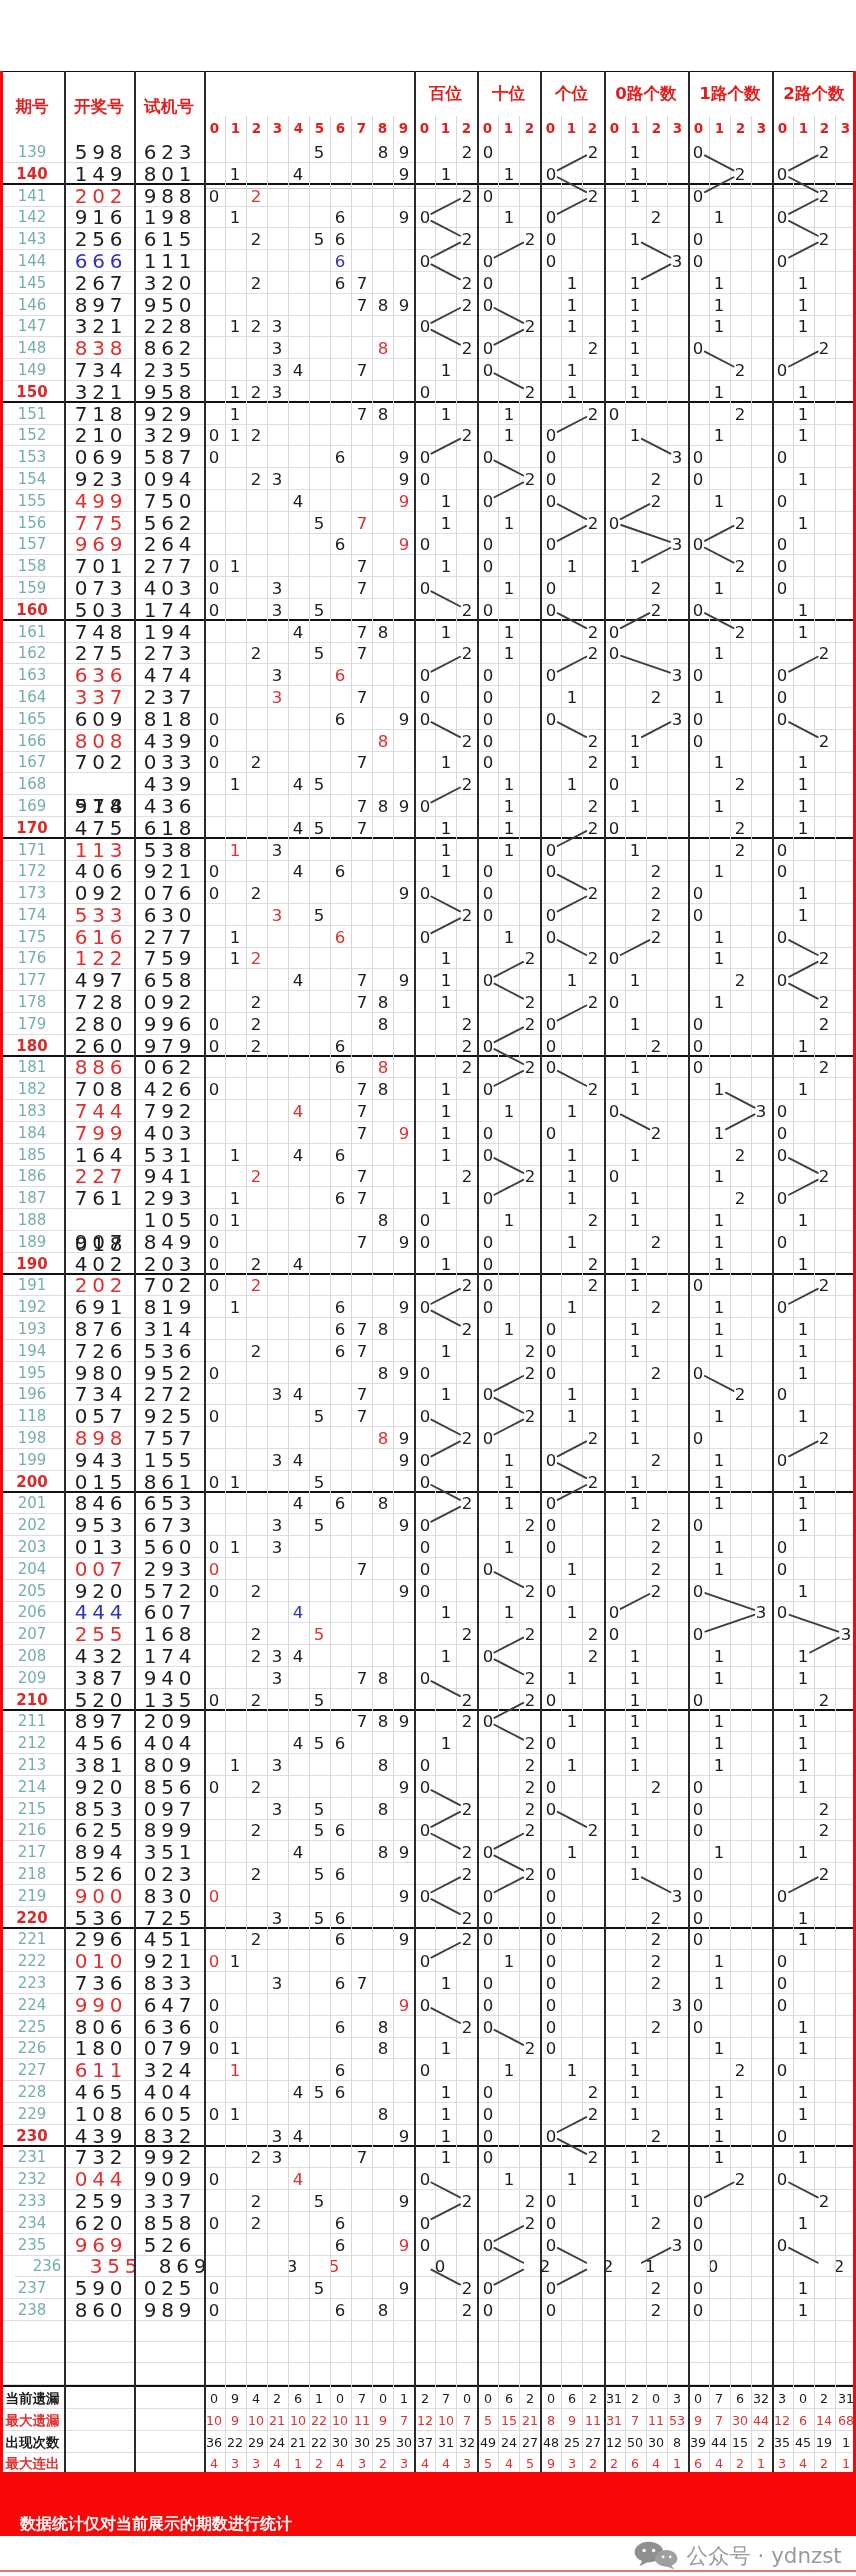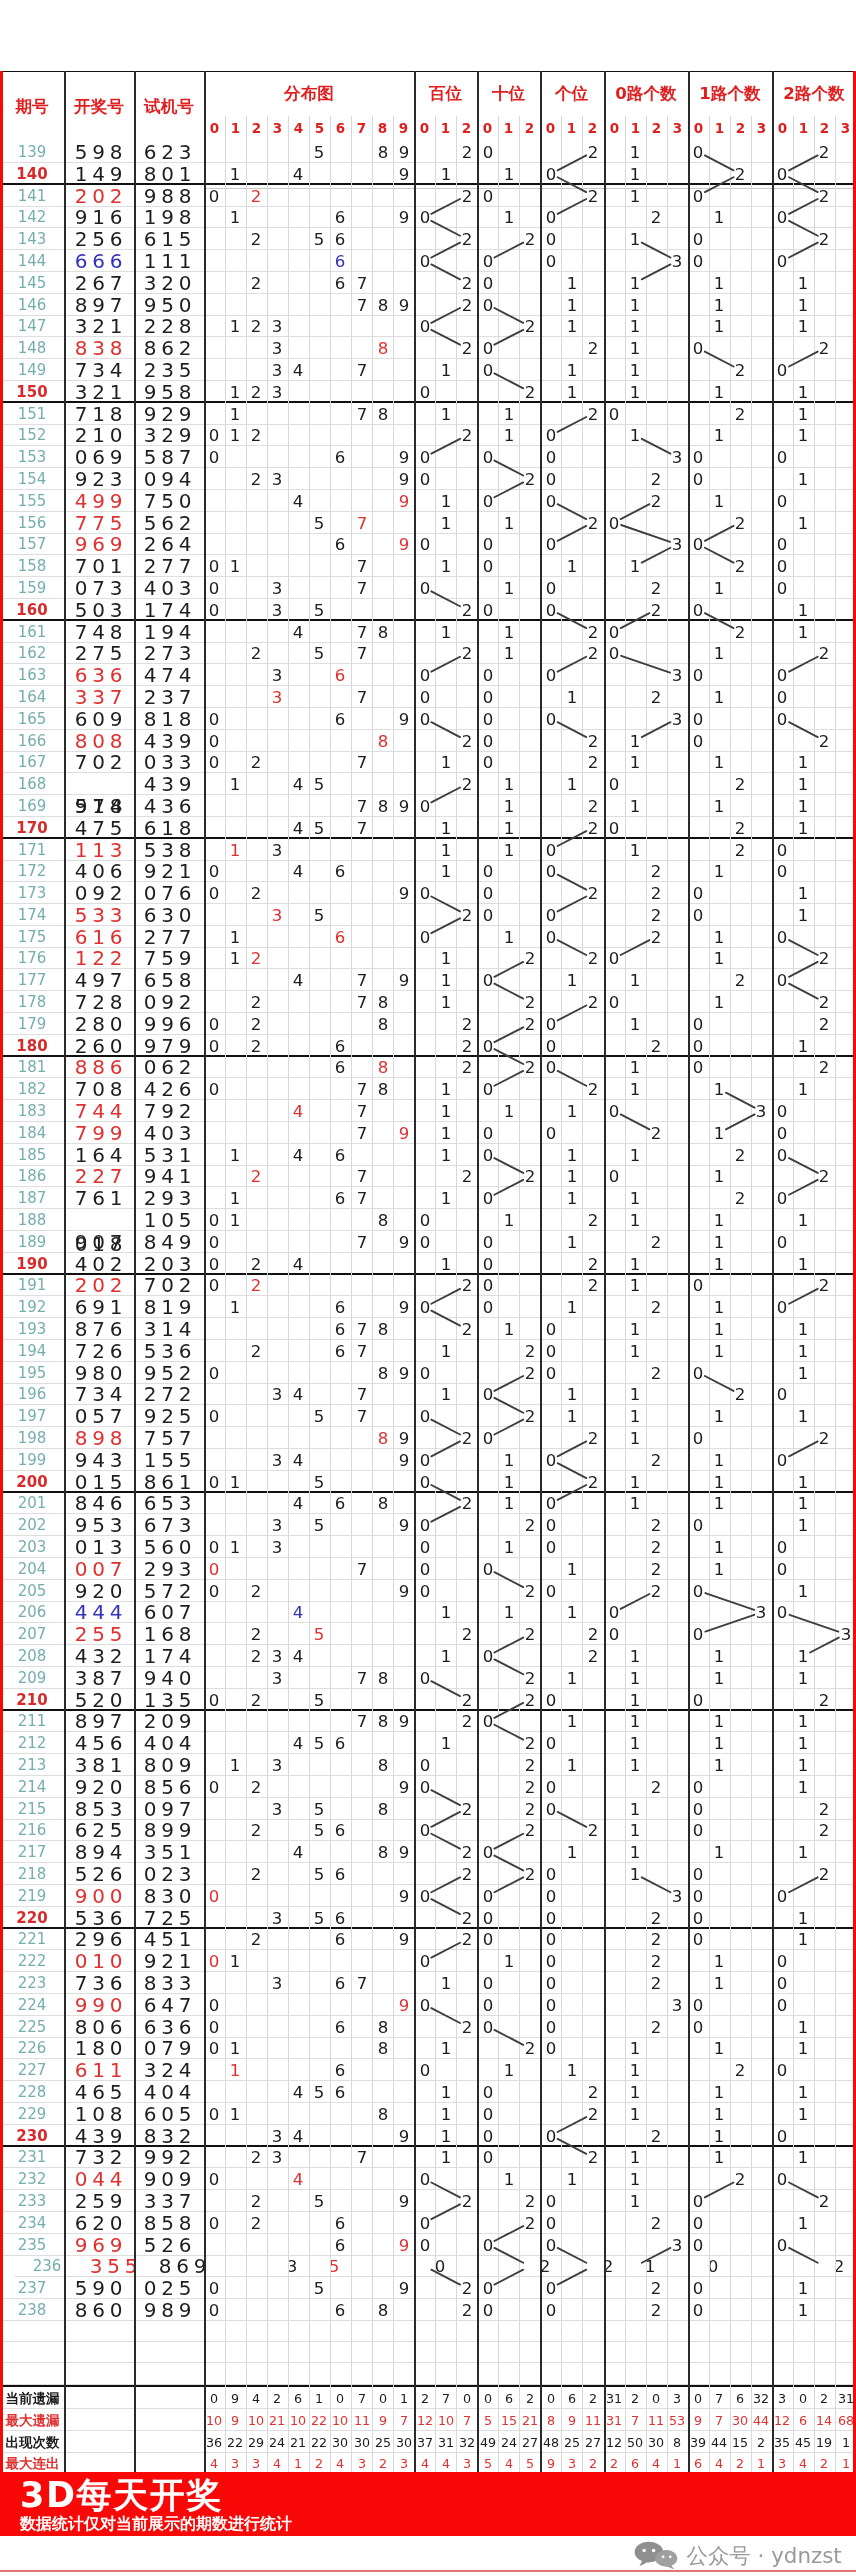--- a/index.html
+++ b/index.html
@@ -64,21 +64,20 @@
 <div id="stage">
 
 
   <div class="side-border" style="left:0;"></div>
   <div class="side-border" style="left:853px;"></div>
 
   <div class="thead" id="thead">
       <div class="gcell glabel-span" style="left:0px;width:64px;">期号</div>
       <div class="gcell glabel-span" style="left:64px;width:70px;">开奖号</div>
       <div class="gcell glabel-span" style="left:134px;width:70px;">试机号</div>
-      <div class="gcell glabel" style="left:204px;width:210px;">分布图</div>
       <div class="gcell glabel" style="left:414px;width:63px;">百位</div>
       <div class="gcell glabel" style="left:477px;width:63px;">十位</div>
       <div class="gcell glabel" style="left:540px;width:63px;">个位</div>
       <div class="gcell glabel" style="left:604px;width:84px;">0路个数</div>
       <div class="gcell glabel" style="left:688px;width:84px;">1路个数</div>
       <div class="gcell glabel" style="left:772px;width:84px;">2路个数</div>
       <div class="subnum" style="left:204px;width:21px;">0</div>
       <div class="subnum" style="left:225px;width:21px;">1</div>
       <div class="subnum" style="left:246px;width:21px;">2</div>
       <div class="subnum" style="left:267px;width:21px;">3</div>
@@ -900,21 +899,21 @@
         <span class="cellnum digit" style="left:298px;top:11px;">4</span>
         <span class="cellnum digit" style="left:362px;top:11px;">7</span>
         <span class="cellnum digit" style="left:446px;top:11px;">1</span>
         <span class="cellnum digit" style="left:488px;top:11px;">0</span>
         <span class="cellnum digit" style="left:572px;top:11px;">1</span>
         <span class="cellnum digit" style="left:635px;top:11px;">1</span>
         <span class="cellnum digit" style="left:740px;top:11px;">2</span>
         <span class="cellnum digit" style="left:782px;top:11px;">0</span>
       </div>
       <div class="trow" style="top:1264px;">
-        <span class="cellnum period" style="left:32px;top:11px;">197</span>
+        <span class="cellnum period" style="left:32px;top:11px;">118</span>
         <span class="cellnum wnum" style="left:101px;top:11px;">057</span>
         <span class="cellnum wnum" style="left:170px;top:11px;">925</span>
         <span class="cellnum digit" style="left:214px;top:11px;">0</span>
         <span class="cellnum digit" style="left:319px;top:11px;">5</span>
         <span class="cellnum digit" style="left:362px;top:11px;">7</span>
         <span class="cellnum digit" style="left:425px;top:11px;">0</span>
         <span class="cellnum digit" style="left:530px;top:11px;">2</span>
         <span class="cellnum digit" style="left:572px;top:11px;">1</span>
         <span class="cellnum digit" style="left:635px;top:11px;">1</span>
         <span class="cellnum digit" style="left:719px;top:11px;">1</span>
@@ -1787,21 +1786,20 @@
         <span class="sval c-red" style="left:740px;top:11px;">2</span>
         <span class="sval c-red" style="left:761px;top:11px;">1</span>
         <span class="sval c-red" style="left:782px;top:11px;">3</span>
         <span class="sval c-red" style="left:803px;top:11px;">4</span>
         <span class="sval c-red" style="left:824px;top:11px;">2</span>
         <span class="sval c-red" style="left:846px;top:11px;">1</span>
       </div>
     </div>
 
   <div class="foot-red">
-    <div class="foot-headline">3D每天开奖</div>
     <div class="foot-note">数据统计仅对当前展示的期数进行统计</div>
   </div>
   <div class="foot-white">
     <div class="wechat">
       <svg width="46" height="28.5" viewBox="0 0 58 36">
         <ellipse cx="20" cy="14" rx="18" ry="13" fill="#8f8f8f"></ellipse>
         <path d="M12 24 L8 32 L20 26 Z" fill="#8f8f8f"></path>
         <circle cx="14" cy="12" r="2.2" fill="#fff"></circle>
           <circle cx="26" cy="12" r="2.2" fill="#fff"></circle>
         <ellipse cx="42" cy="22" rx="14" ry="10.5" fill="#9f9f9f"></ellipse>

